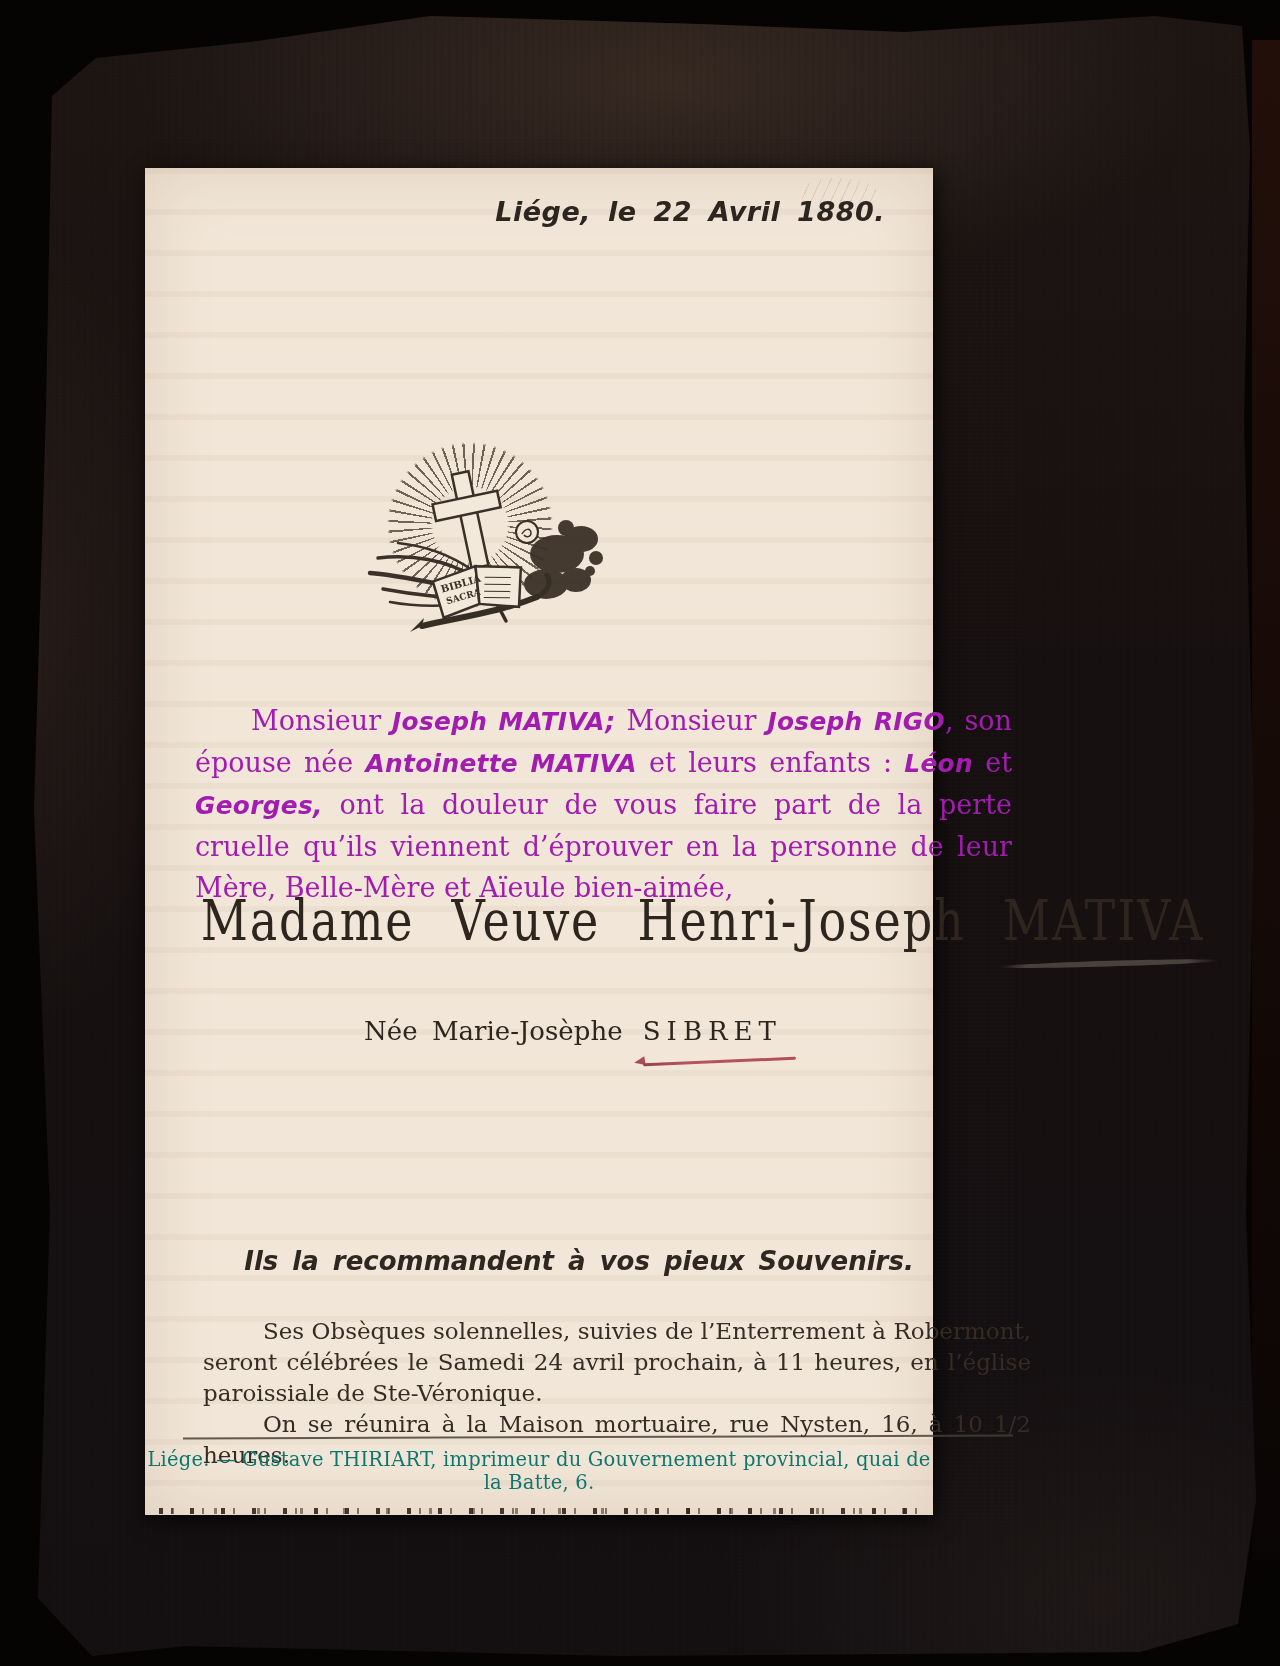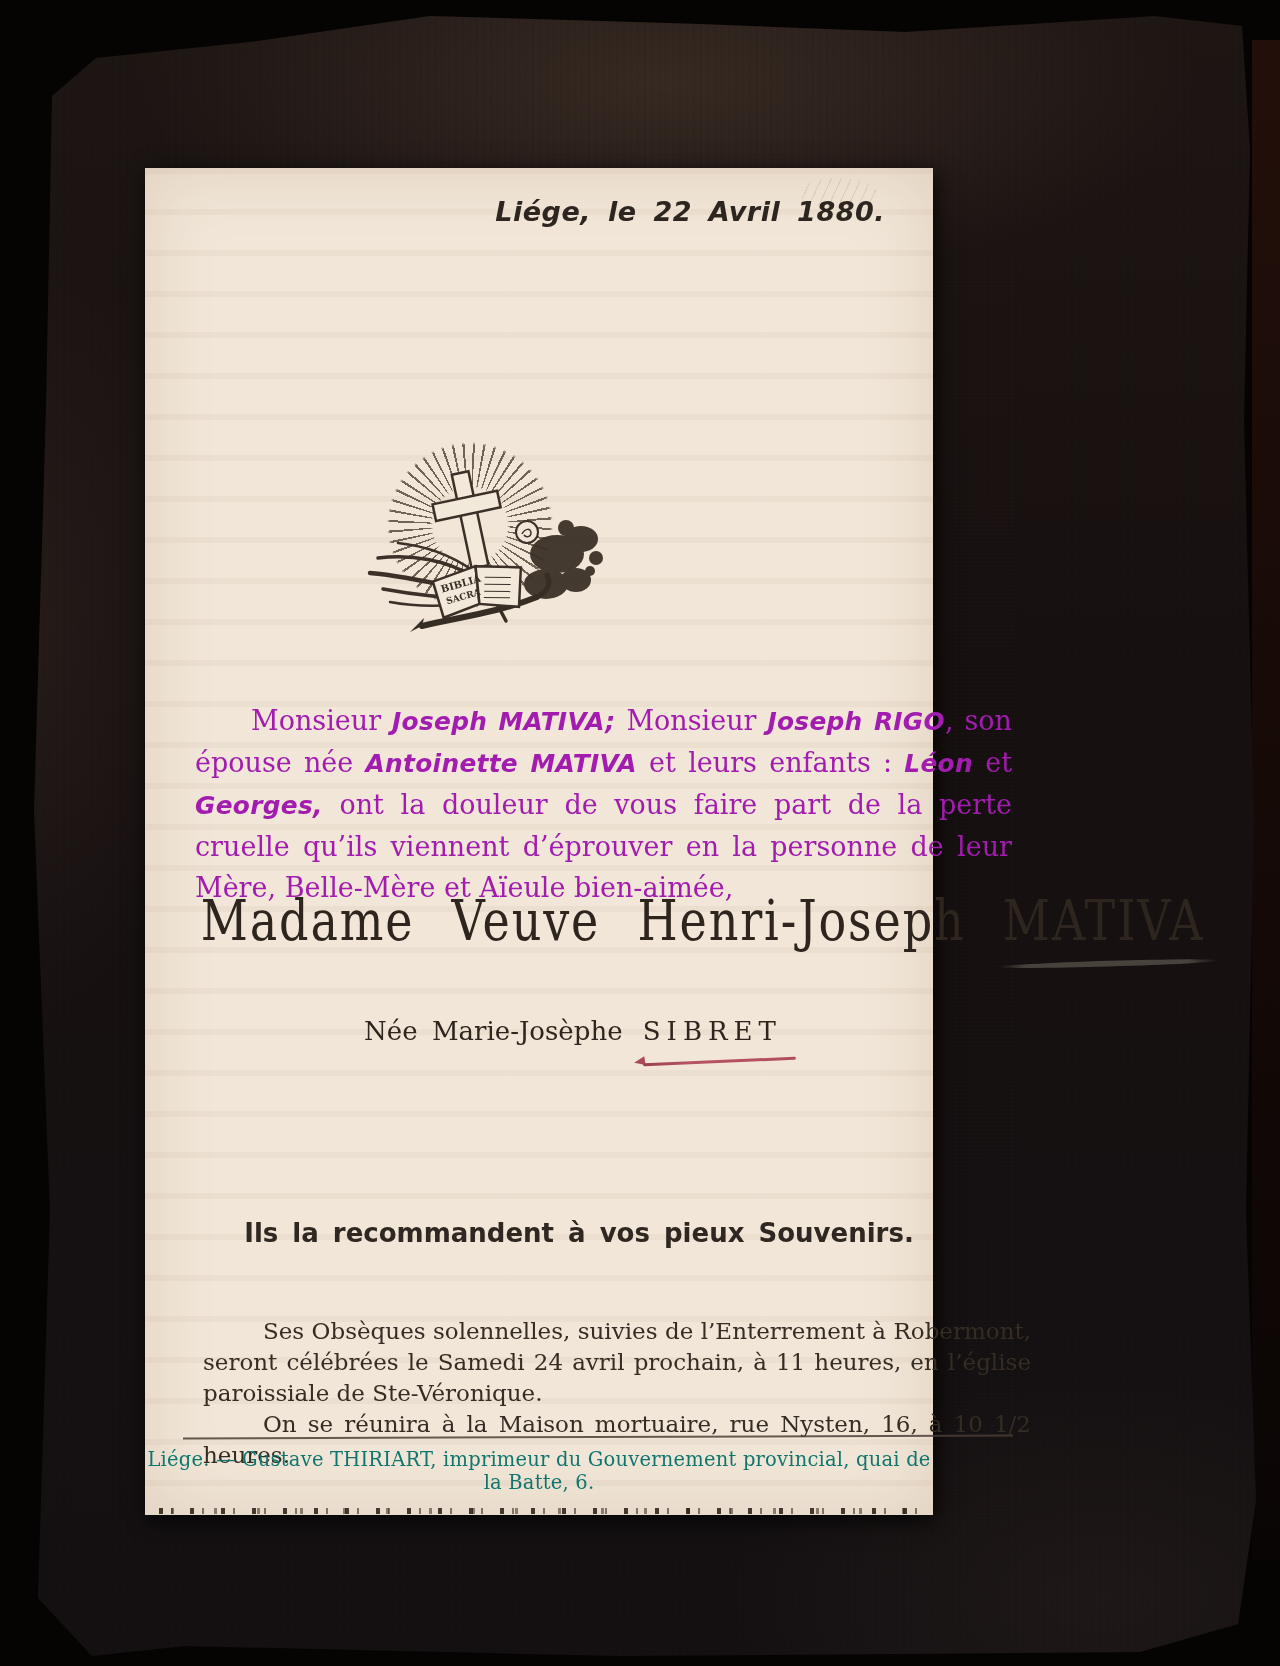--- a/index.html
+++ b/index.html
@@ -97,23 +97,23 @@
     transform:rotate(-2.5deg); border-radius:2px; opacity:.9; }
   .red-tip { position:absolute; left:-9px; bottom:-20px; width:0; height:0;
     border-right:11px solid #a23a49; border-top:5px solid transparent;
     border-bottom:4px solid transparent; transform:rotate(-9deg); opacity:.9; }
 
   
   .death-para { position:absolute; left:50px; top:915px; width:817px;
     font-size:27px; line-height:41px; text-indent:56px; }
 
   
-  .recommend { position:absolute; left:0; top:1050px; width:100%; text-align:center;
+  .recommend { position:absolute; left:0; top:1078px; width:100%; text-align:center;
     transform:translateX(40px);
-    font-family:"DejaVu Sans", sans-serif; font-weight:bold;
+    font-family:"DejaVu Sans", sans-serif; font-style:italic; font-weight:bold;
     font-size:26px; color:#2f2721; word-spacing:5px; }
 
   
   .funeral { position:absolute; left:42px; top:1148px; width:828px;
     font-size:23px; line-height:31px; color:#352c23;margin-left:16px; }
   .funeral p { text-align:justify; text-indent:60px; }
 
   
   .footer-rule { position:absolute; left:38px; top:1268px; width:830px; height:0;
     border-top:2px solid #4a4036; transform:rotate(-.2deg); opacity:.85; }

